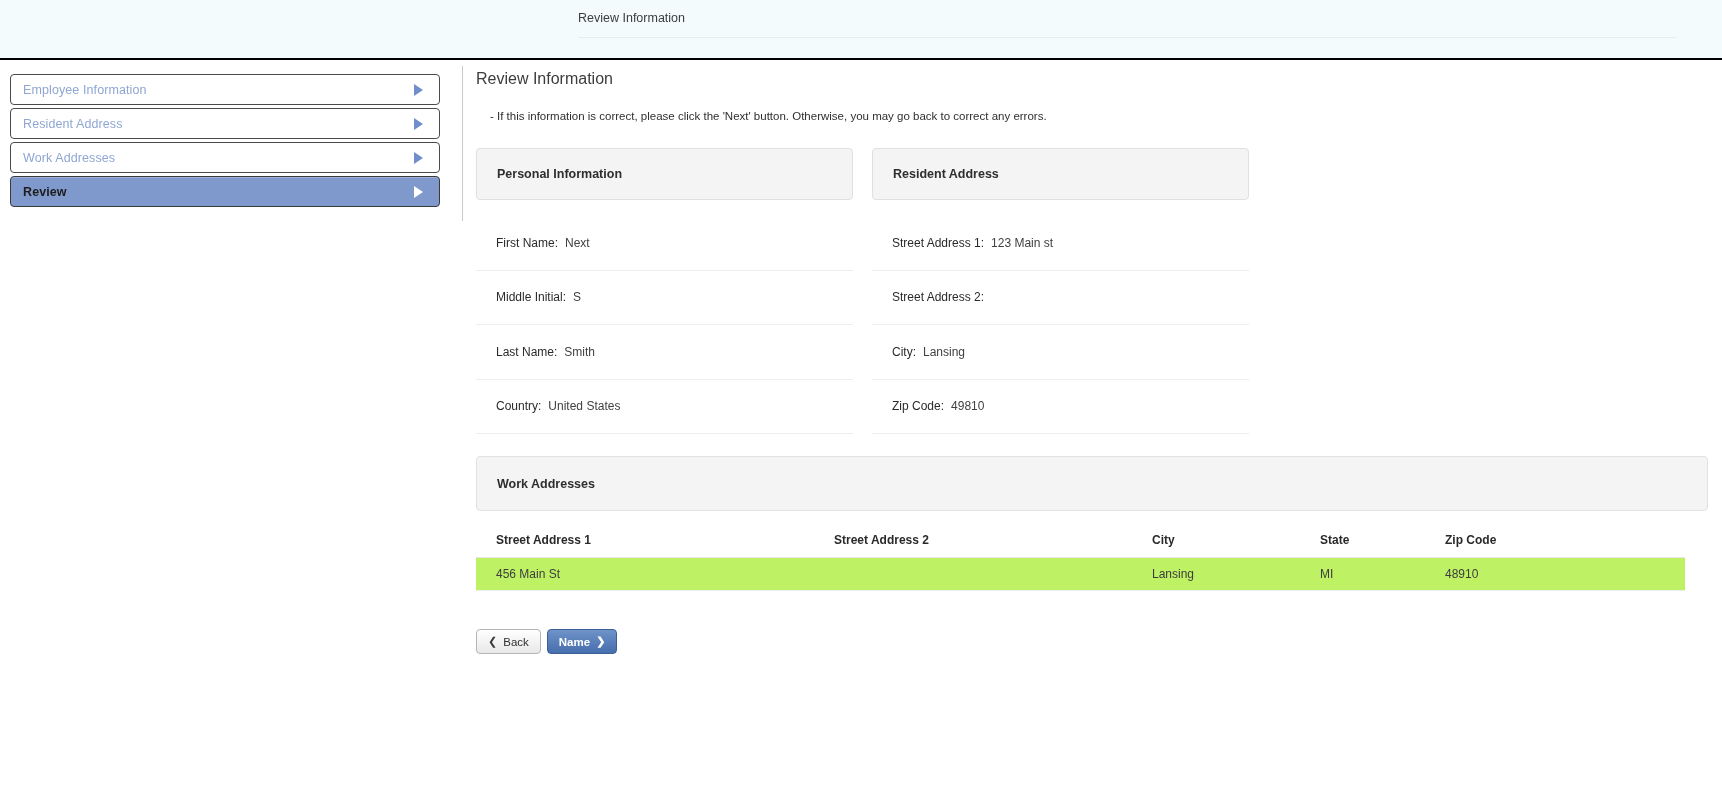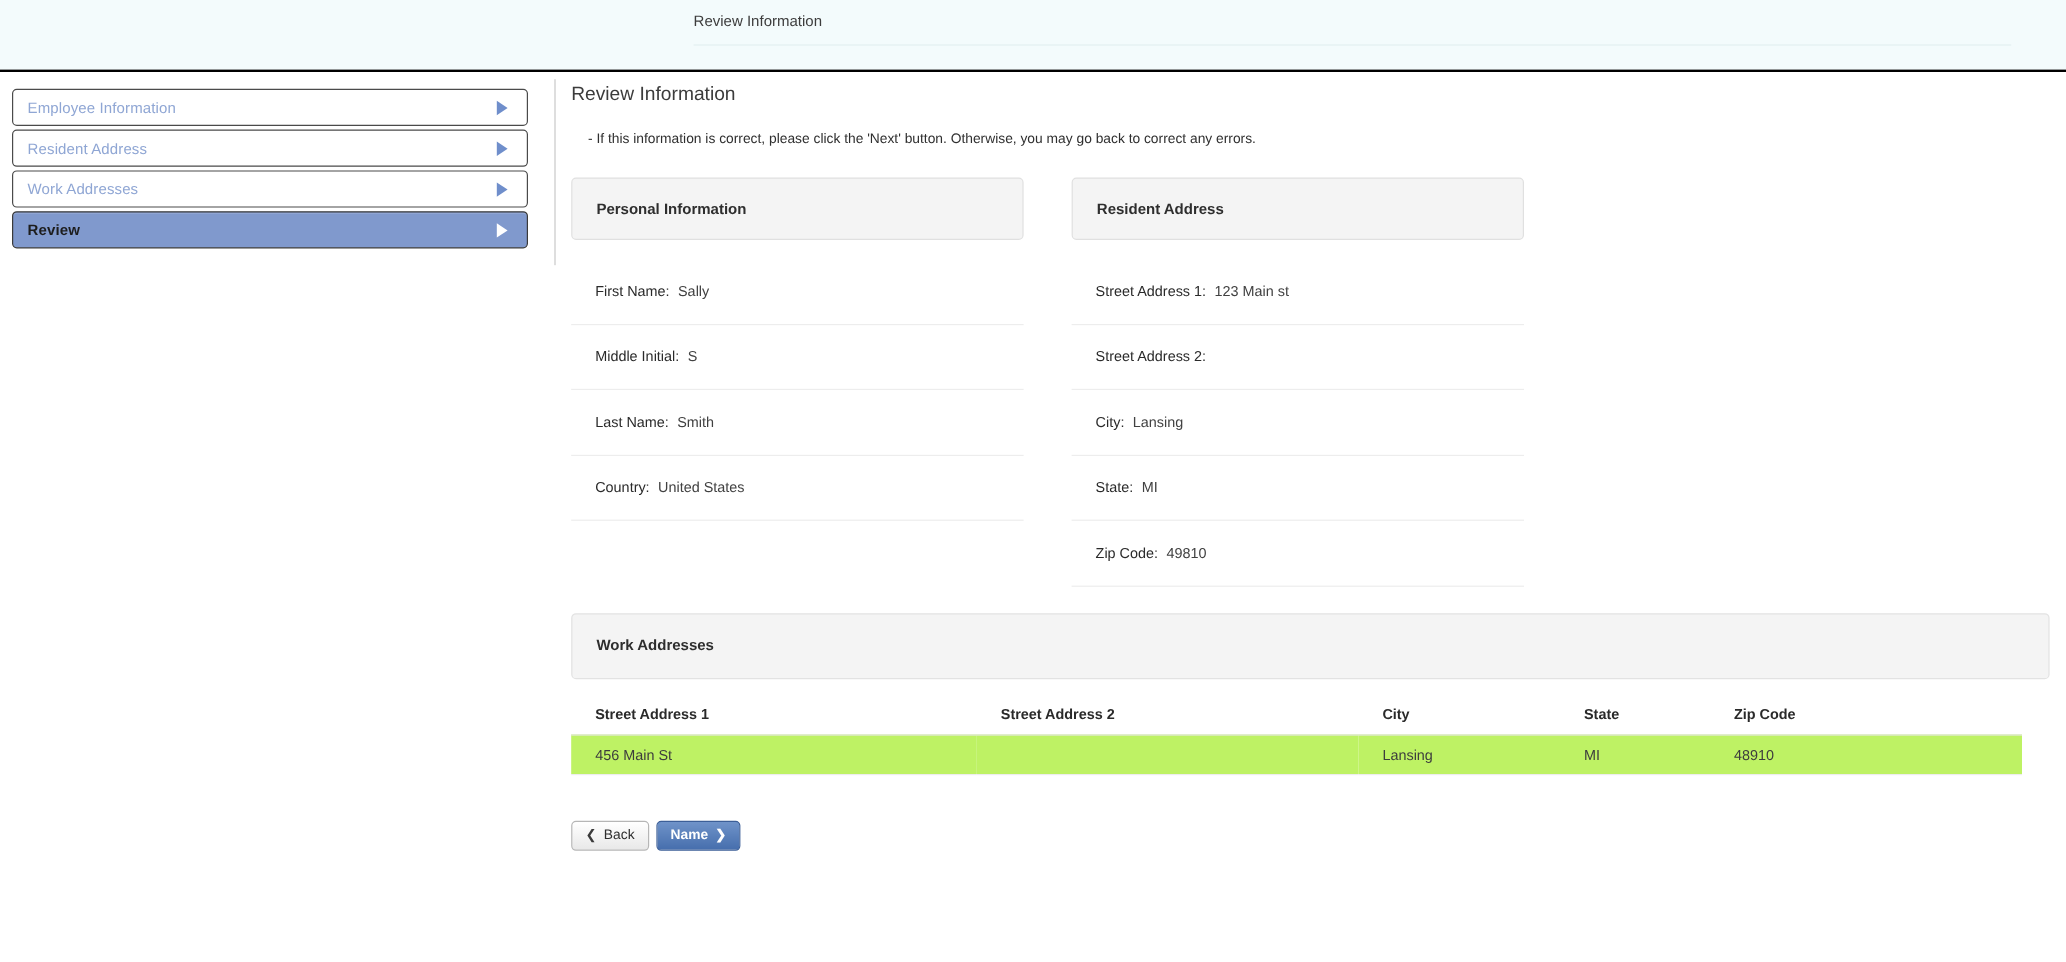--- a/index.html
+++ b/index.html
@@ -117,21 +117,21 @@
     margin-left: 14px;
     font-size: 11.5px;
     color: #2f2f2f;
   }
 
   
   .panel-row {
     position: relative;
     margin-top: 26px;
     display: flex;
-    gap: 40px;
+    gap: 19px;
   }
   .panel-col { width: 377px; }
 
   .panel-head {
     height: 52px;
     background: #f4f4f4;
     border: 1px solid #e0e0e0;
     border-radius: 4px;
     display: flex;
     align-items: center;
@@ -283,21 +283,21 @@
 
     <div class="panel-row">
 
       <section class="panel-col">
         <div class="panel-head">
           <span class="panel-head-title">Personal Information</span>
         </div>
         <div class="field-list">
           <div class="field-row">
             <span class="field-label">First Name:</span>
-            <span class="field-value">Sally</span>
+            <span class="field-value">Next</span>
           </div>
           <div class="field-row">
             <span class="field-label">Middle Initial:</span>
             <span class="field-value">S</span>
           </div>
           <div class="field-row">
             <span class="field-label">Last Name:</span>
             <span class="field-value">Smith</span>
           </div>
           <div class="field-row">
@@ -316,24 +316,20 @@
             <span class="field-label">Street Address 1:</span>
             <span class="field-value">123 Main st</span>
           </div>
           <div class="field-row">
             <span class="field-label">Street Address 2:</span>
             <span class="field-value"></span>
           </div>
           <div class="field-row">
             <span class="field-label">City:</span>
             <span class="field-value">Lansing</span>
-          </div>
-          <div class="field-row">
-            <span class="field-label">State:</span>
-            <span class="field-value">MI</span>
           </div>
           <div class="field-row">
             <span class="field-label">Zip Code:</span>
             <span class="field-value">49810</span>
           </div>
         </div>
       </section>
 
     </div>
 

